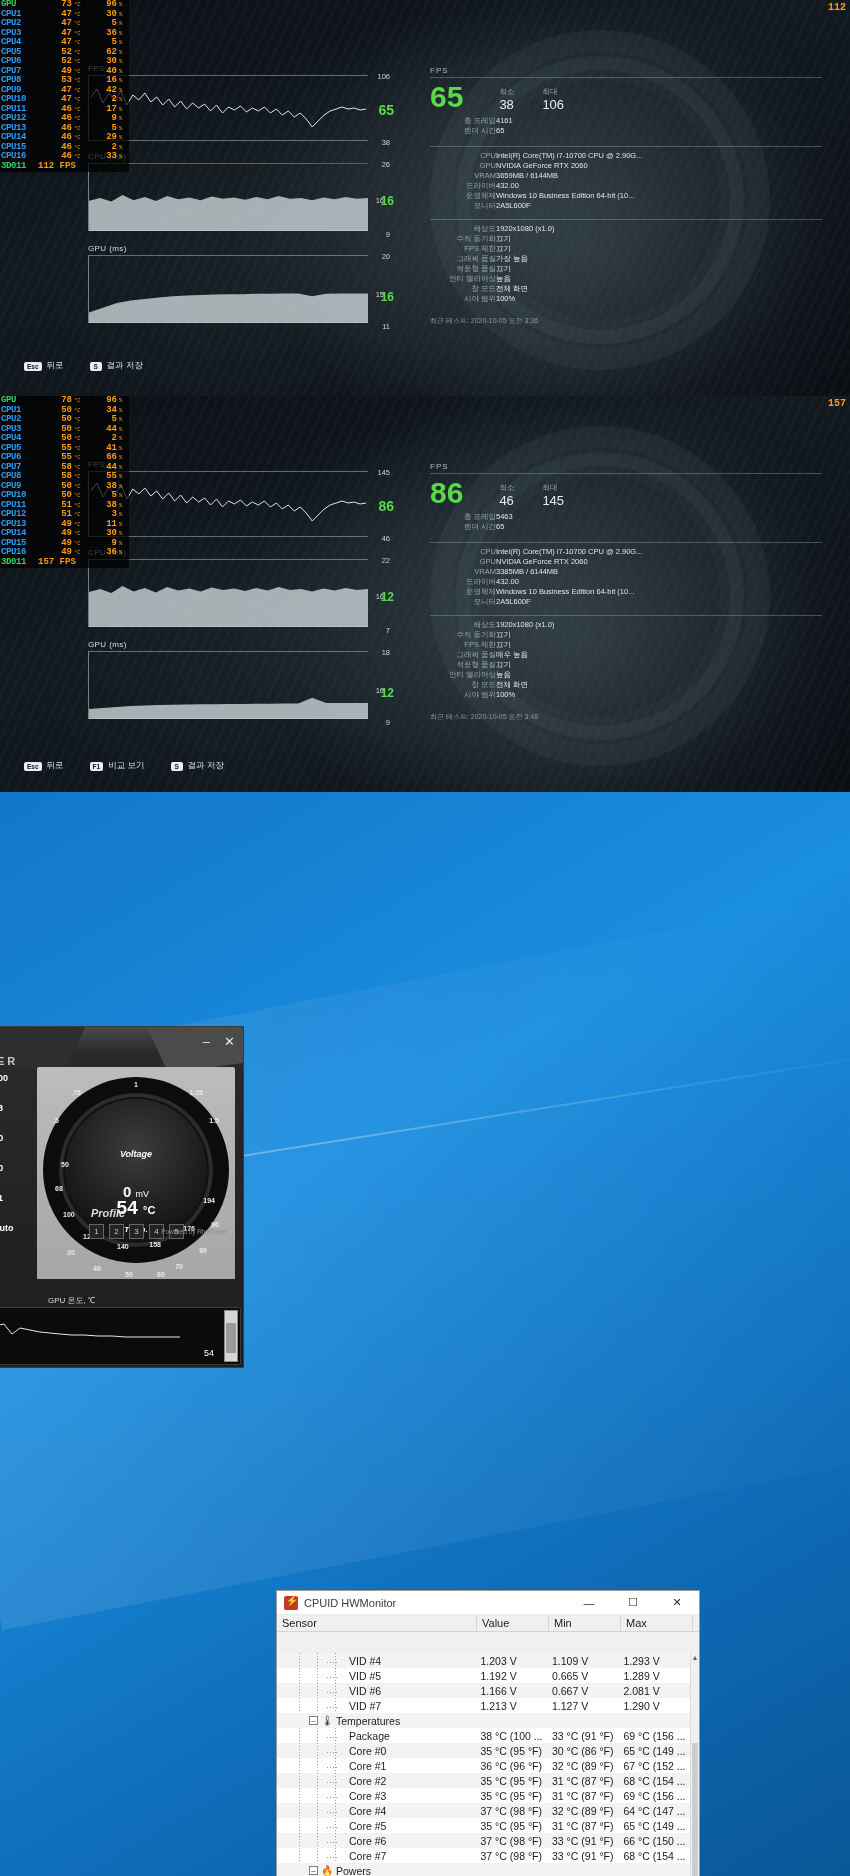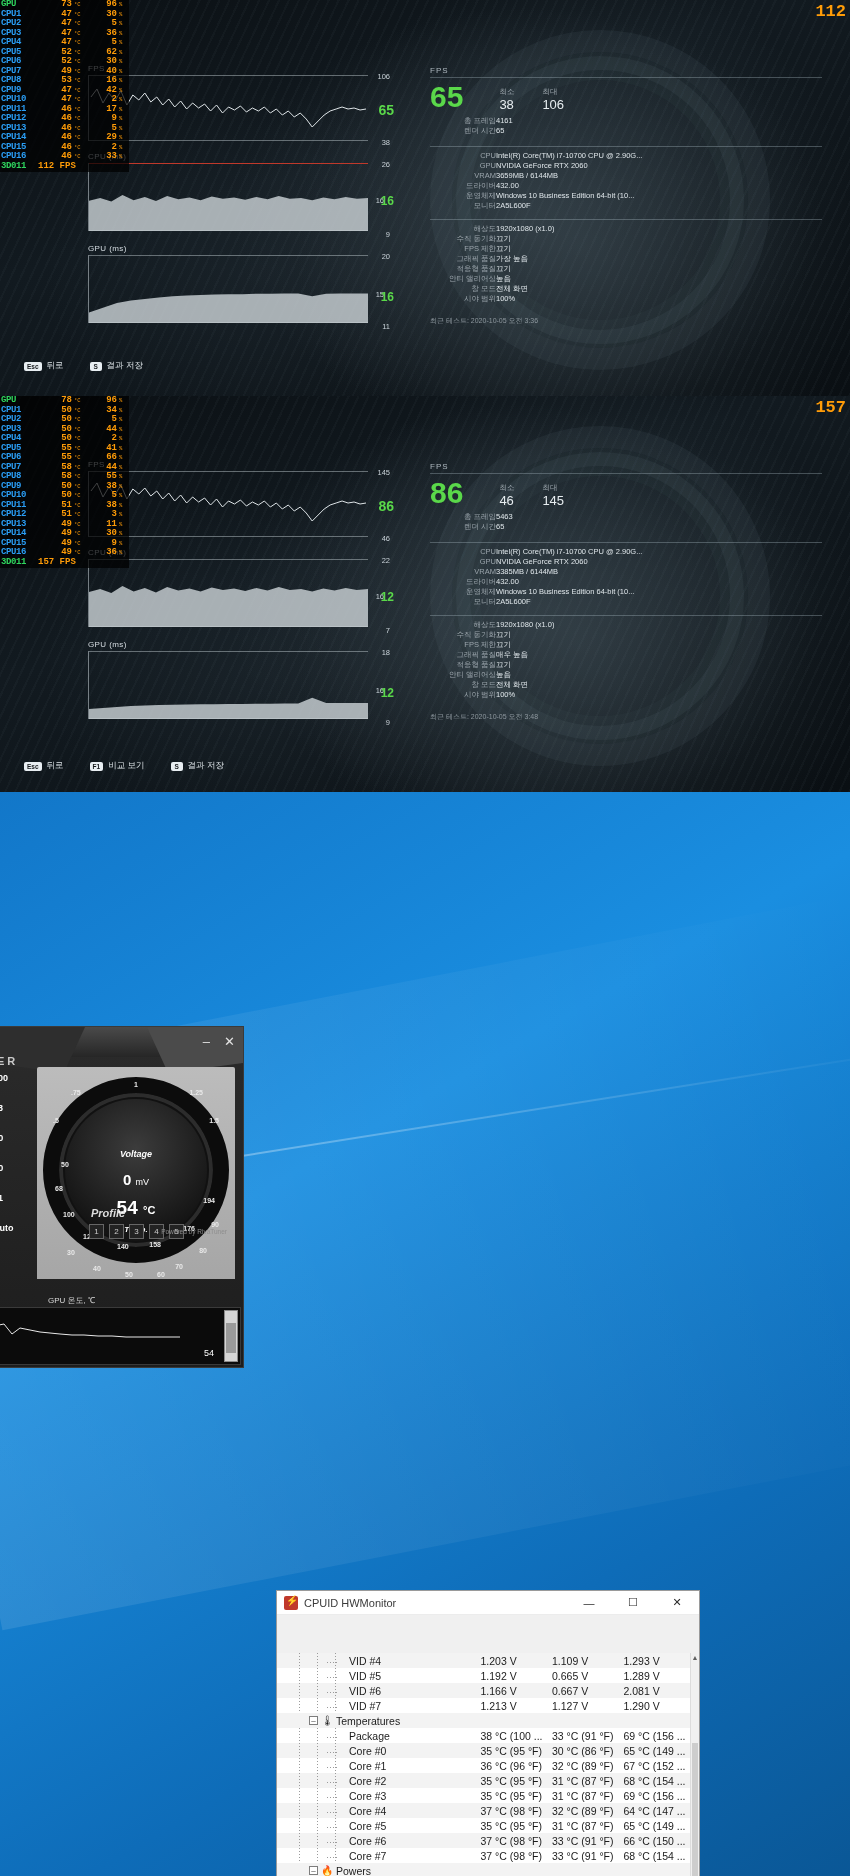--- a/index.html
+++ b/index.html
@@ -53,21 +53,21 @@
   .rtss-name{ width:33px; color:#2a9df4; font-size:9px; font-weight:bold; letter-spacing:-.4px;}
   .rtss-name.gpu{ color:#2fd45e; }
   .rtss-name.fw{ color:#2fd45e; }
   .rtss-v1{ width:38px; text-align:right; color:#ff9c08; font-size:9px; font-weight:bold;}
   .rtss-u1{ width:13px; color:#ff9c08; font-size:5.5px; padding-left:2px;}
   .rtss-v2{ width:32px; text-align:right; color:#ff9c08; font-size:9px; font-weight:bold;}
   .rtss-u2{ width:10px; color:#ff9c08; font-size:5.5px; padding-left:2px;}
   .rtss-fps{ color:#ff9c08; font-size:9px; font-weight:bold; }
 
   .hudfps{ position:absolute; right:4px; font-family:"Liberation Mono",monospace;
-           color:#ff9c08; font-size:17px; font-weight:bold; z-index:30; }
+           color:#ff9c08; font-size:10px; font-weight:bold; z-index:30; }
   .graph-block{ position:absolute; }
   .graph-label{ color:#d6dde2; font-size:8px; letter-spacing:.4px; font-family:"Liberation Sans",sans-serif; }
   .graph-box{ position:relative; border-left:1px solid rgba(200,210,215,.55); margin-top:2px;}
   .graph-line{ position:absolute; left:0; right:0; height:1px; background:rgba(200,210,215,.45); }
   .axis-hi, .axis-lo{ position:absolute; color:#c9d2d8; font-size:7.5px; font-family:"Liberation Sans",sans-serif;}
   .cur-val{ position:absolute; color:#5ad84a; font-size:14px; font-weight:bold; font-family:"Liberation Sans",sans-serif;}
   .cur-val.sm{ font-size:12px; }
   .redline{ position:absolute; height:1px; background:#c0392b; left:0; right:0; }
 
   .fill-area{ position:absolute; left:0; bottom:0; width:100%; background:rgba(205,212,216,.80); }
@@ -126,21 +126,21 @@
   .ab-dial{ position:absolute; left:50%; top:10px; transform:translateX(-50%);
             width:186px; height:186px; border-radius:50%;
             background:#111; border:16px solid #0c0c0c;
             box-shadow: inset 0 0 0 4px #2c2c2c; }
   .ab-dial-inner{ position:absolute; left:50%; top:50%; transform:translate(-50%,-50%);
             width:142px; height:142px; border-radius:50%;
             background:radial-gradient(circle at 50% 35%, #3c3c3c, #141414 75%); }
   .ab-tick{ position:absolute; color:#e9e9e9; font-size:7px; font-weight:bold; }
   .ab-volt-lab{ position:absolute; left:50%; top:56px; transform:translateX(-50%);
                 color:#fff; font-size:9px; font-style:italic; font-weight:bold; }
-  .ab-mv{ position:absolute; left:50%; top:78px; transform:translateX(-50%);
+  .ab-mv{ position:absolute; left:50%; top:90px; transform:translateX(-50%);
           color:#fff; font-size:15px; font-weight:bold; white-space:nowrap;}
   .ab-mv small{ font-size:9px; font-weight:normal;}
   .ab-temp{ position:absolute; left:50%; top:104px; transform:translateX(-50%);
             color:#fff; font-size:19px; font-weight:bold; white-space:nowrap;}
   .ab-temp small{ font-size:11px;}
   .ab-temp-lab{ position:absolute; left:50%; top:132px; transform:translateX(-50%);
                 color:#fff; font-size:8px; font-style:italic; font-weight:bold;}
   .ab-side{ position:absolute; left:0; top:36px; width:48px; color:#fff;
             font-size:9px; font-weight:bold; }
   .ab-side div{ height:30px; display:flex; align-items:center; padding-left:4px; }
@@ -843,20 +843,26 @@
   <div id="hwm">
     <div class="hwm-title">
       <div class="hwm-ico"></div>
       <div class="hwm-ttl">CPUID HWMonitor</div>
       <div class="hwm-wb">
         <span>—</span>
         <span>☐</span>
         <span>✕</span>
       </div>
     </div>
+    <div class="hwm-head">
+      <div class="c-sensor">Sensor</div>
+      <div class="c-val">Value</div>
+      <div class="c-min">Min</div>
+      <div class="c-max">Max</div>
+    </div>
     <div class="hwm-list" id="hwm-list">
         <div class="hrow alt">
           <div class="s">
             <span class="guides">
               <i style="left:22px"></i>
               <i style="left:40px"></i>
               <i style="left:58px"></i>
             </span>
             <span class="leaf">VID #4</span>
           </div>

